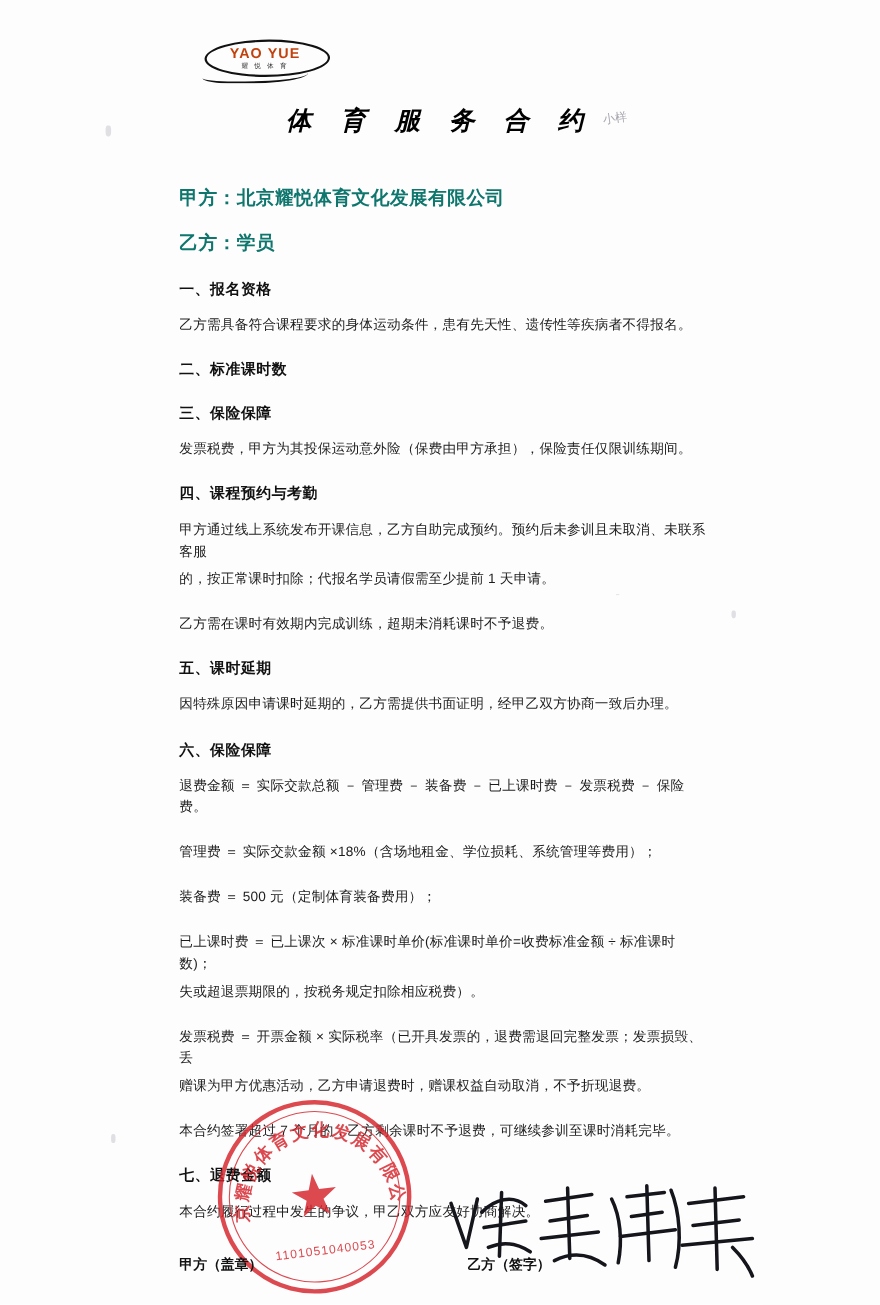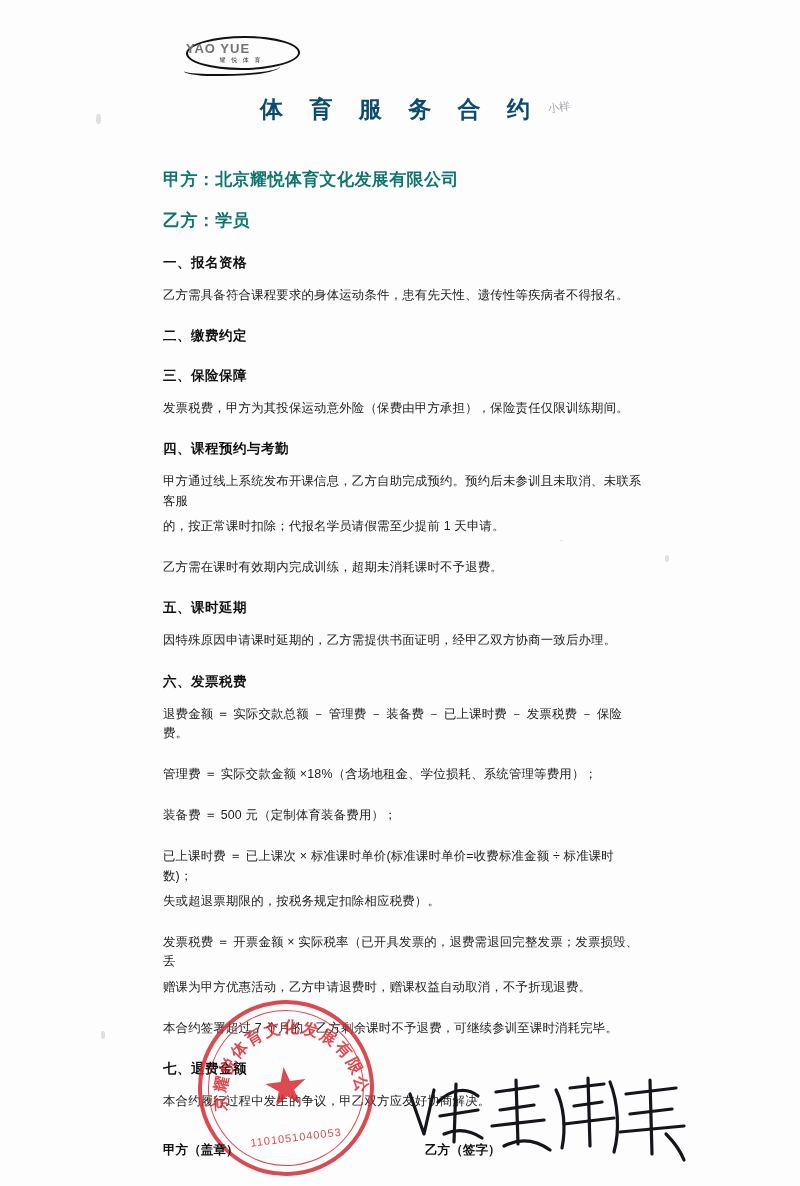--- a/index.html
+++ b/index.html
@@ -38,25 +38,26 @@
     height: 30px;
     border: 2px solid #111;
     border-radius: 50%;
     transform: skewX(-6deg);
   }
   .logo-text {
     position: absolute;
     left: 0;
     top: 9px;
     width: 110px;
+    text-align: center;
     font-size: 13px;
     font-weight: bold;
     letter-spacing: 1px;
     font-family: "Liberation Sans", sans-serif;
-    color: #737373;
+    color: #c2410c;
   }
   .logo-sub {
     position: absolute;
     left: 0;
     top: 24px;
     width: 110px;
     text-align: center;
     font-size: 6px;
     letter-spacing: 2px;
     color: #333;
@@ -74,21 +75,22 @@
   
   .doc-title {
     position: absolute;
     left: 0;
     top: 94px;
     width: 800px;
     text-align: center;
     font-size: 23px;
     font-weight: bold;
     letter-spacing: 10px;
-    color: #0c4a6e;
+    color: #000000;
+    font-style: italic;
   }
   .title-stamp-mark {
     position: absolute;
     left: 548px;
     top: 100px;
     font-size: 11px;
     color: #8a8a95;
     transform: rotate(-8deg);
     opacity: .75;
   }
@@ -260,34 +262,34 @@
   <div class="title-stamp-mark">小样</div>
 
   <div class="body-wrap">
 
     <div class="party-line">甲方：北京耀悦体育文化发展有限公司</div>
     <div class="party-line">乙方：学员</div>
 
     <div class="sec-head">一、报名资格</div>
     <div class="para">乙方需具备符合课程要求的身体运动条件，患有先天性、遗传性等疾病者不得报名。</div>
 
-    <div class="sec-head">二、缴费约定</div>
+    <div class="sec-head">二、标准课时数</div>
 
     <div class="sec-head">三、保险保障</div>
     <div class="para">发票税费，甲方为其投保运动意外险（保费由甲方承担），保险责任仅限训练期间。</div>
 
     <div class="sec-head">四、课程预约与考勤</div>
     <div class="para tight">甲方通过线上系统发布开课信息，乙方自助完成预约。预约后未参训且未取消、未联系客服</div>
     <div class="para spaced">的，按正常课时扣除；代报名学员请假需至少提前 1 天申请。</div>
     <div class="para">乙方需在课时有效期内完成训练，超期未消耗课时不予退费。</div>
 
     <div class="sec-head">五、课时延期</div>
     <div class="para">因特殊原因申请课时延期的，乙方需提供书面证明，经甲乙双方协商一致后办理。</div>
 
-    <div class="sec-head">六、发票税费</div>
+    <div class="sec-head">六、保险保障</div>
     <div class="para spaced">退费金额 ＝ 实际交款总额 － 管理费 － 装备费 － 已上课时费 － 发票税费 － 保险费。</div>
     <div class="para spaced">管理费 ＝ 实际交款金额 ×18%（含场地租金、学位损耗、系统管理等费用）；</div>
     <div class="para spaced">装备费 ＝ 500 元（定制体育装备费用）；</div>
     <div class="para tight">已上课时费 ＝ 已上课次 × 标准课时单价(标准课时单价=收费标准金额 ÷ 标准课时数)；</div>
     <div class="para spaced">失或超退票期限的，按税务规定扣除相应税费）。</div>
     <div class="para tight">发票税费 ＝ 开票金额 × 实际税率（已开具发票的，退费需退回完整发票；发票损毁、丢</div>
     <div class="para spaced">赠课为甲方优惠活动，乙方申请退费时，赠课权益自动取消，不予折现退费。</div>
     <div class="para">本合约签署超过 7 个月的，乙方剩余课时不予退费，可继续参训至课时消耗完毕。</div>
 
     <div class="sec-head">七、退费金额</div>

